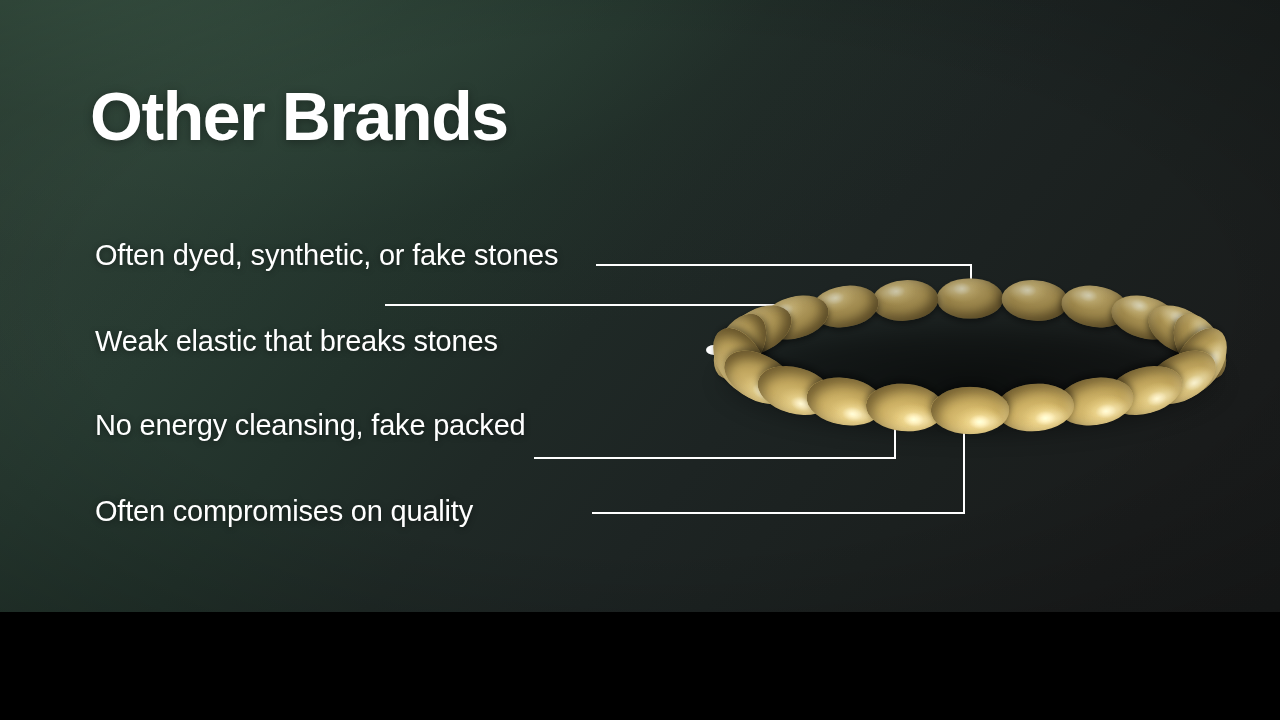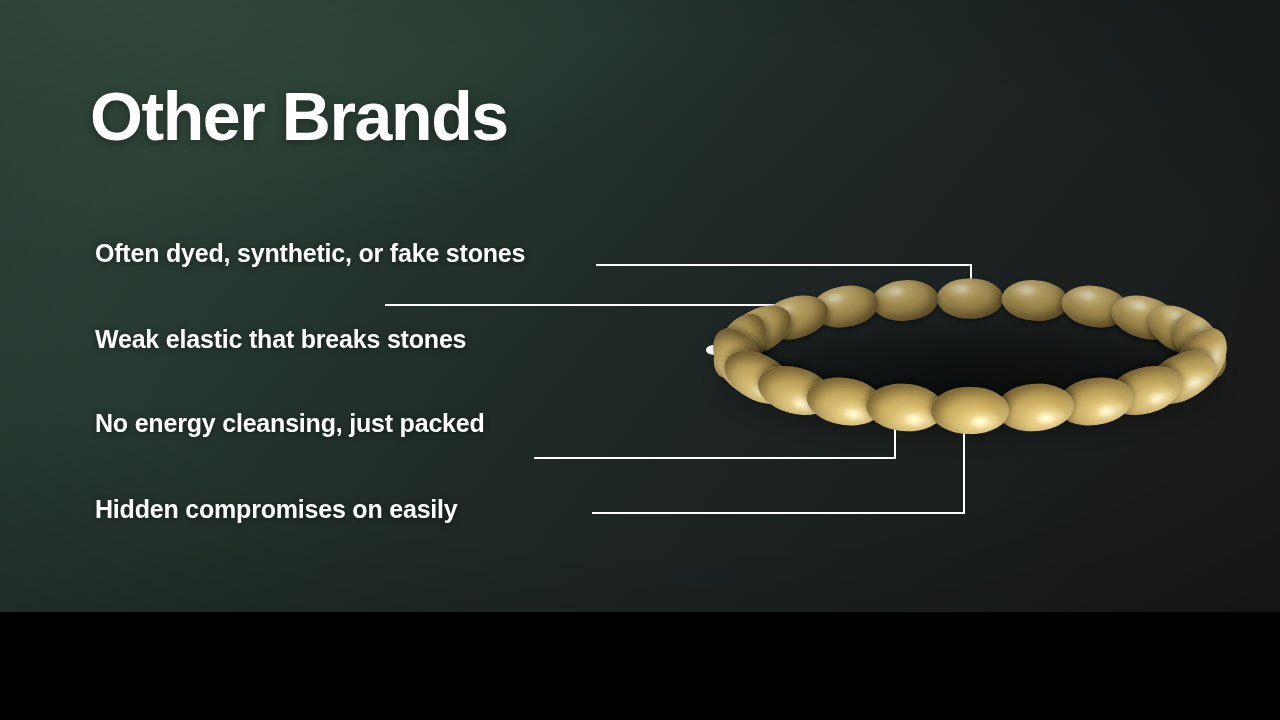--- a/index.html
+++ b/index.html
@@ -45,22 +45,22 @@
     letter-spacing: -1.4px;
     color: #ffffff;
     white-space: nowrap;
     text-shadow: 0 2px 10px rgba(0,0,0,0.35);
   }
 
   .callout {
     position: absolute;
     left: 95px;
     color: #ffffff;
-    font-size: 25px;
-    font-weight: 700;
+    font-size: 29px;
+    font-weight: 400;
     line-height: 1.22;
     letter-spacing: -0.2px;
     width: 480px;
     text-shadow: 0 1px 6px rgba(0,0,0,0.45);
   }
   .c1 { top: 238px; }
   .c2 { top: 324px; }
   .c3 { top: 408px; }
   .c4 { top: 494px; }
 
@@ -163,16 +163,16 @@
       <ellipse cx="895" cy="412" rx="8" ry="5"></ellipse>
       <ellipse cx="964" cy="417" rx="8" ry="5"></ellipse>
       <ellipse cx="714" cy="350" rx="8" ry="5"></ellipse>
     </g>
   </svg>
 
   <div class="page-title">Other Brands</div>
 
   <div class="callout c1">Often dyed, synthetic, or fake stones</div>
   <div class="callout c2">Weak elastic that breaks stones</div>
-  <div class="callout c3">No energy cleansing, just packed</div>
-  <div class="callout c4">Hidden compromises on easily</div>
+  <div class="callout c3">No energy cleansing, fake packed</div>
+  <div class="callout c4">Often compromises on quality</div>
 
 </div>
 
 </body></html>

